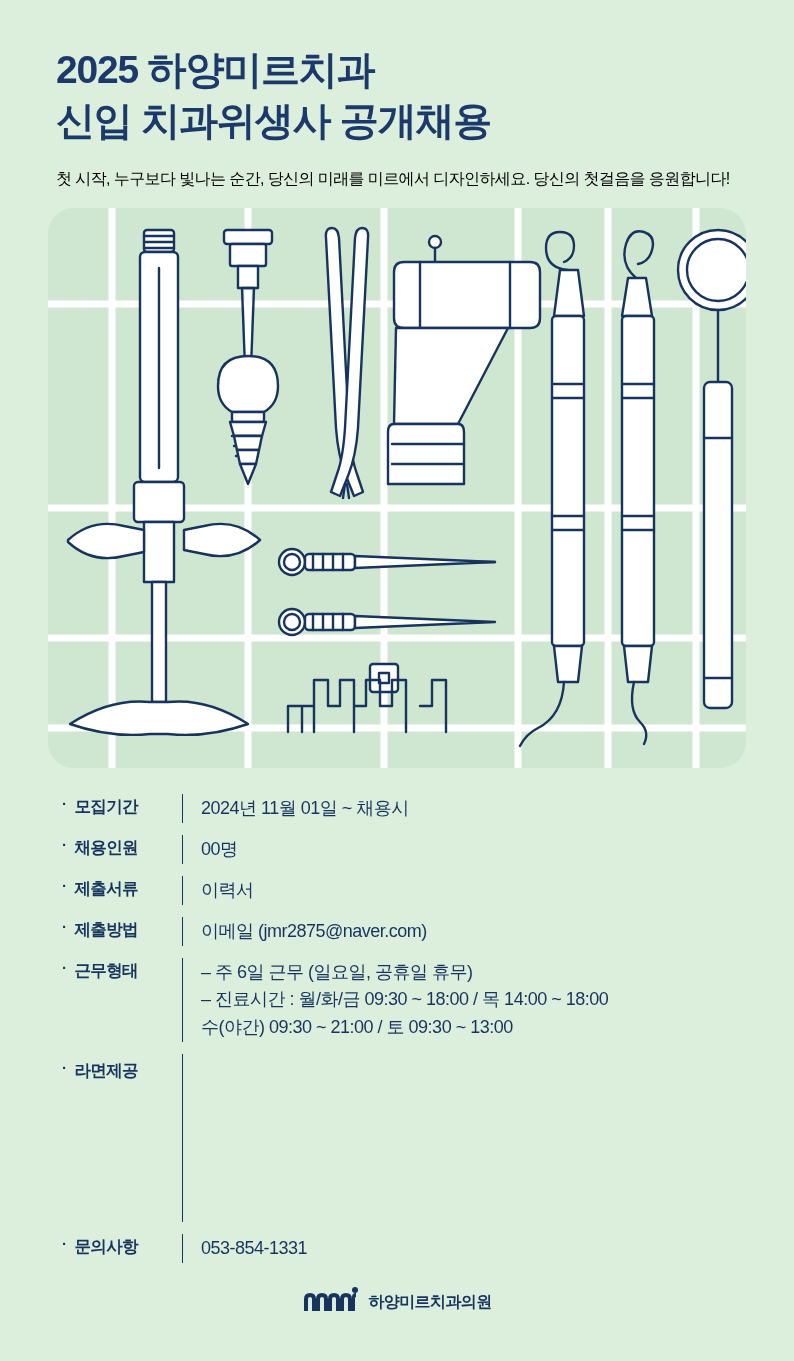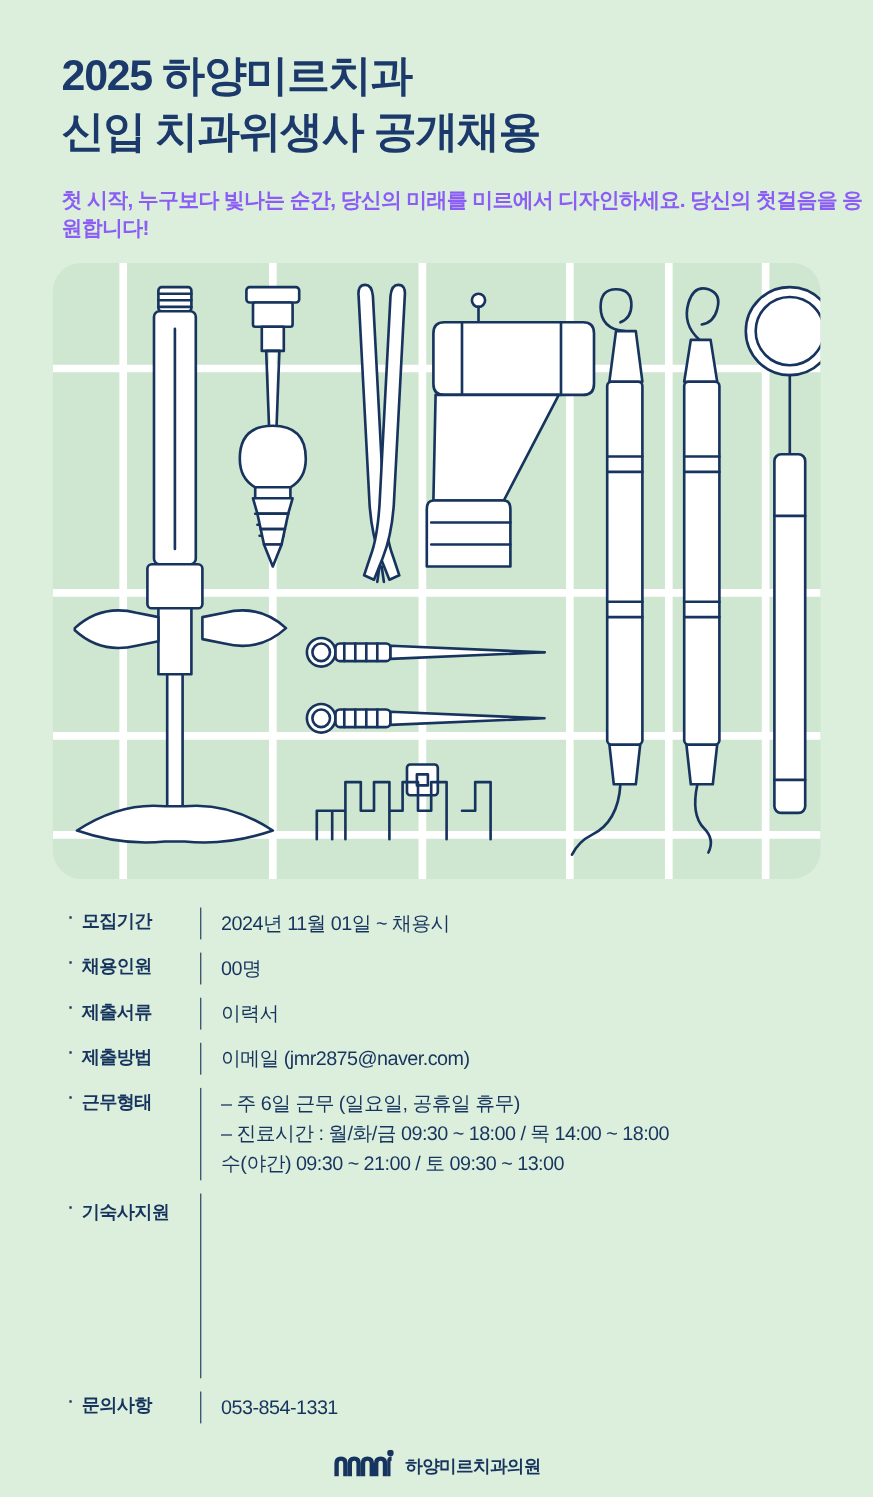--- a/index.html
+++ b/index.html
@@ -22,23 +22,23 @@
   }
   .title-line {
     color: #1b3a6b;
     font-weight: bold;
     font-size: 39px;
     line-height: 1.32;
     letter-spacing: -1.2px;
   }
   .subtitle {
     margin-top: 22px;
-    color: #8b5cf6;
-    font-weight: bold;
-    font-size: 19px;
+    color: #000000;
+    font-weight: normal;
+    font-size: 16px;
     letter-spacing: -0.6px;
   }
 
   
   .illus-wrap {
     margin: 18px 48px 0 48px;
     width: 698px;
     height: 560px;
     background: #cfe6d0;
     border-radius: 26px;
@@ -282,21 +282,21 @@
       </div>
       <div class="info-sep"></div>
       <div class="info-value">– 주 6일 근무 (일요일, 공휴일 휴무)
 – 진료시간 : 월/화/금   09:30 ~ 18:00 / 목 14:00 ~ 18:00
                 수(야간)   09:30 ~ 21:00 / 토 09:30 ~ 13:00</div>
     </div>
 
     <div class="info-row row-benefit">
       <div class="info-label">
         <span class="bullet">·</span>
-        <span>기숙사지원</span>
+        <span>라면제공</span>
       </div>
       <div class="info-sep"></div>
     </div>
 
     <div class="info-row">
       <div class="info-label">
         <span class="bullet">·</span>
         <span>문의사항</span>
       </div>
       <div class="info-sep"></div>

